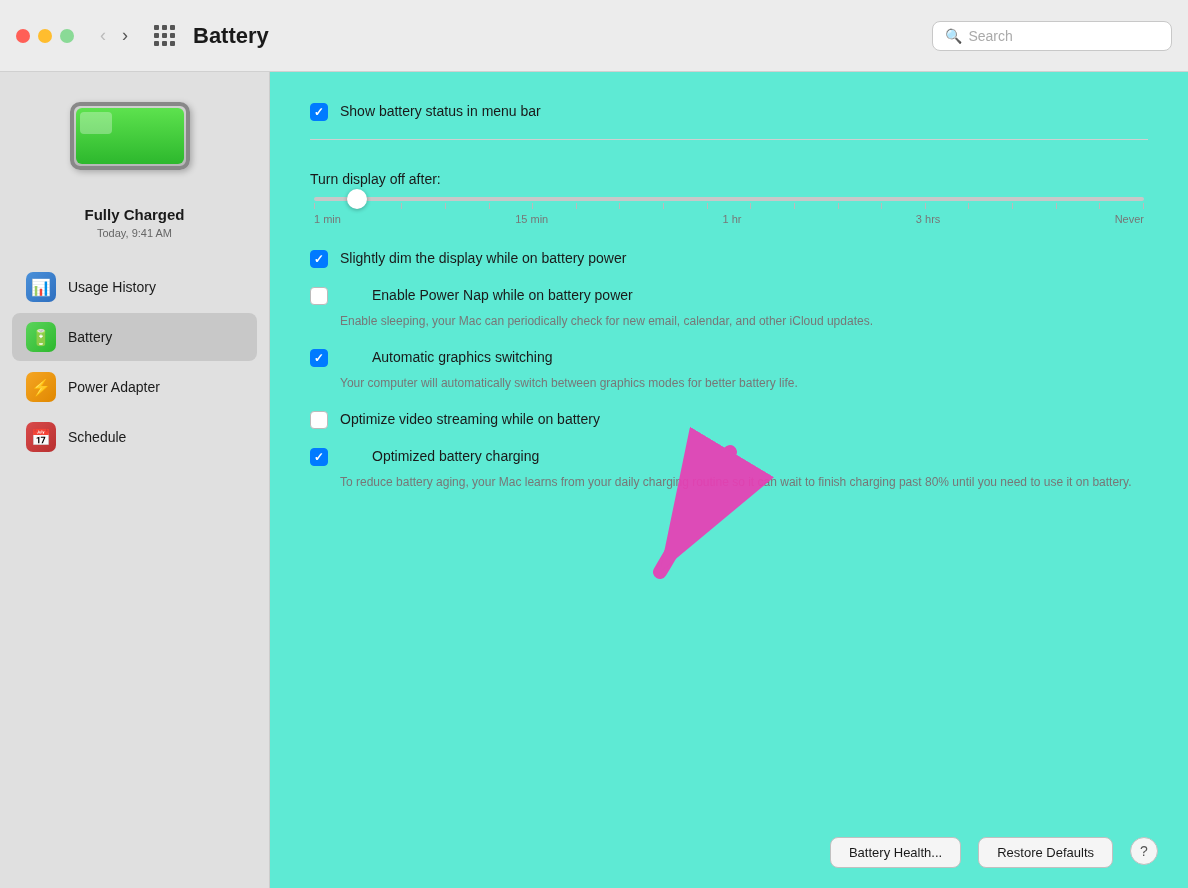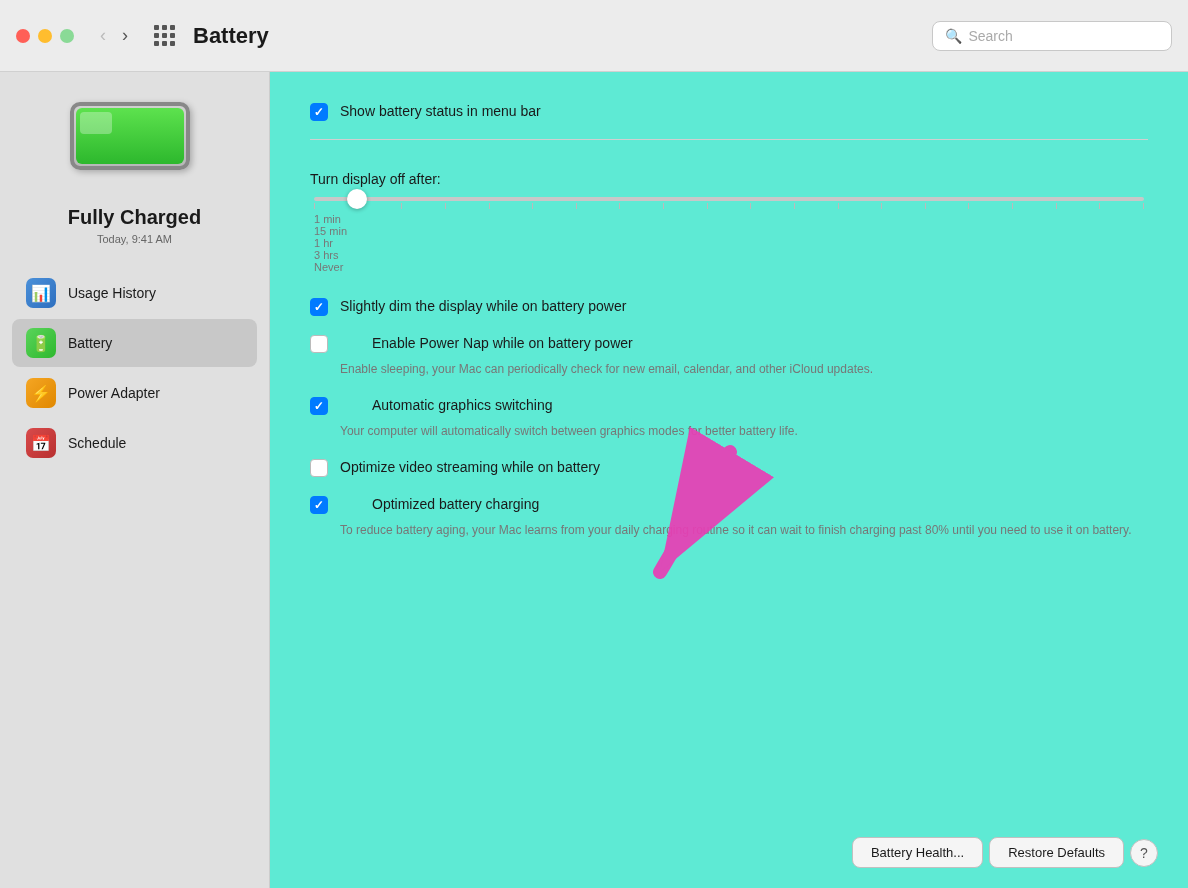--- a/index.html
+++ b/index.html
@@ -152,21 +152,21 @@
     .battery-shine {
       position: absolute;
       left: 4px;
       top: 4px;
       width: 30%;
       height: 40%;
       background: rgba(255,255,255,0.3);
       border-radius: 4px;
     }
     .battery-status {
-      font-size: 20px;
+      font-size: 15px;
       font-weight: 700;
       color: #1a1a1a;
       margin-top: 8px;
       text-align: center;
     }
     .battery-time {
       font-size: 11px;
       color: #666;
       margin-top: 4px;
       margin-bottom: 24px;
@@ -304,35 +304,33 @@
     }
     .tick {
       width: 1px;
       height: 6px;
       background: #bbb;
     }
     .slider-labels {
       display: flex;
       justify-content: space-between;
       margin-top: 4px;
-      flex-direction: column;
     }
     .slider-tick-label {
       font-size: 11px;
       color: #777;
     }
 
     
     .bottom-bar {
       position: absolute;
       bottom: 20px;
       right: 30px;
       display: flex;
-      align-items: center;
-      gap: 6px;
+      gap: 17px;
     }
     .btn {
       padding: 7px 18px;
       border-radius: 8px;
       border: 1px solid #c0c0c0;
       background: #f5f5f5;
       font-size: 13px;
       color: #1a1a1a;
       cursor: pointer;
     }

